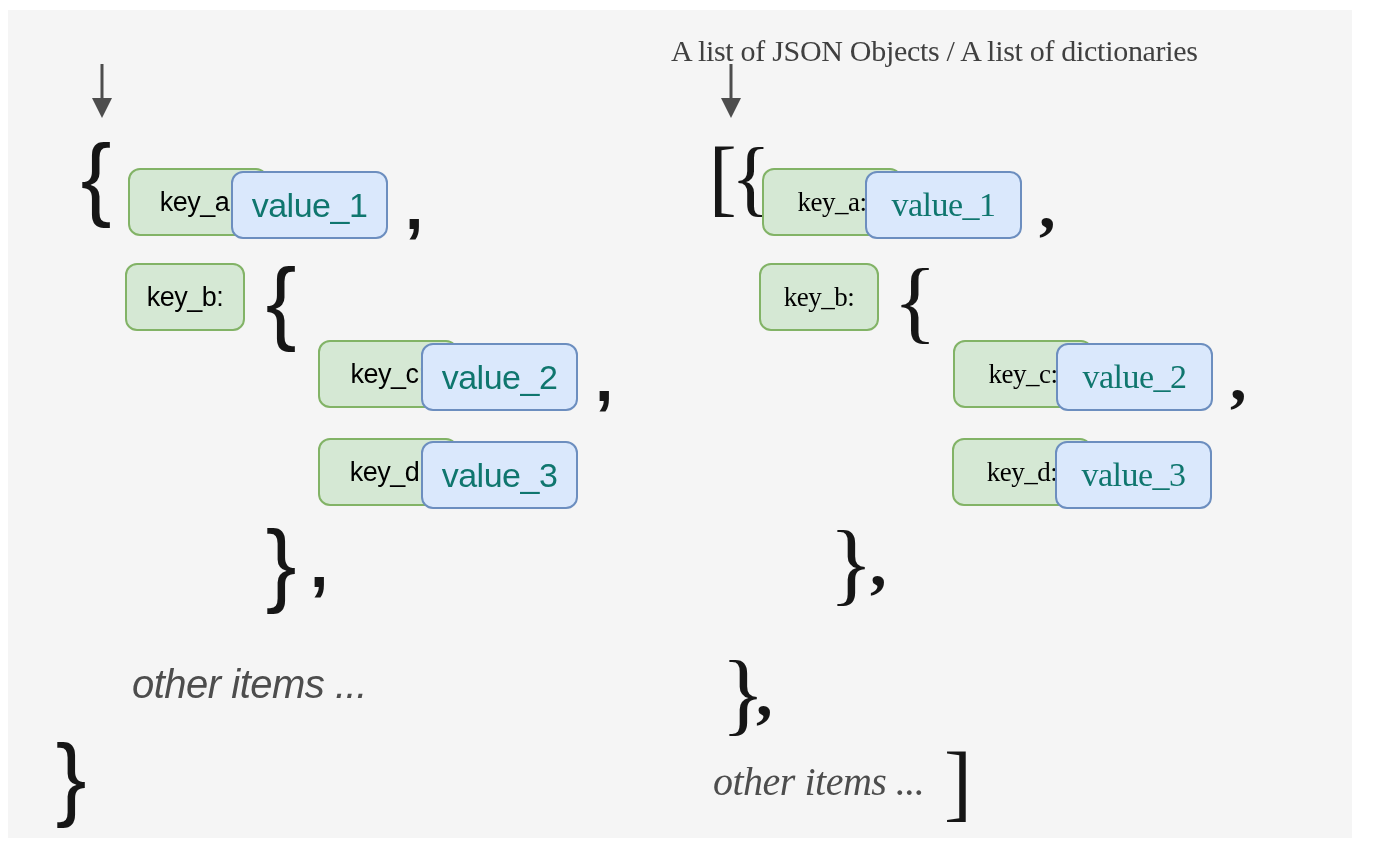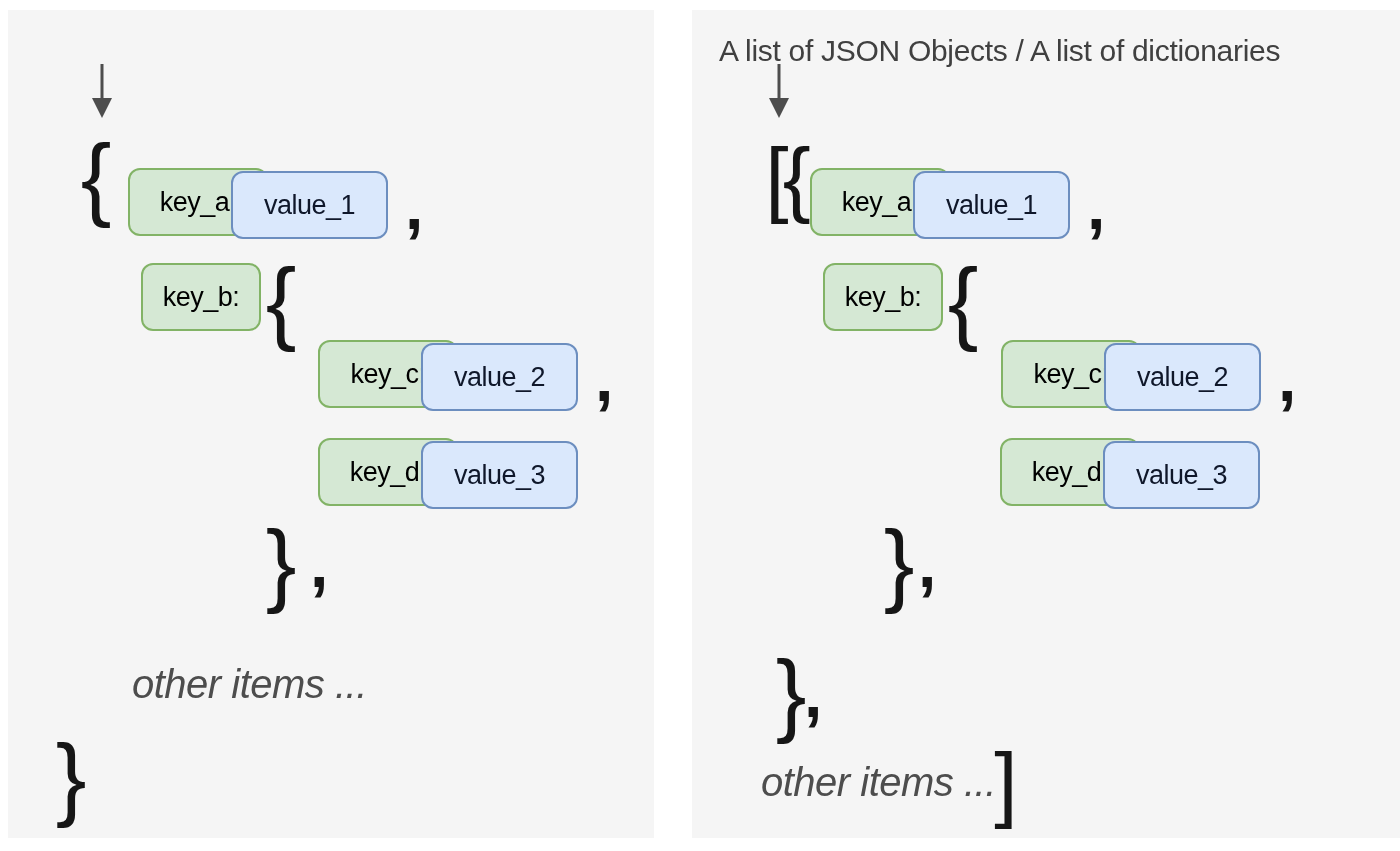--- a/index.html
+++ b/index.html
@@ -12,21 +12,21 @@
     --symbol-color:#161616;
     --muted-color:#4d4d4d;
   }
   html,body{margin:0;padding:0;}
   body{
     width:1400px;height:851px;position:relative;background:#ffffff;
     font-family:"Liberation Sans", sans-serif;overflow:hidden;
   }
   .panel{position:absolute;top:10px;height:828px;background:var(--panel-bg);}
   .panel-left{left:8px;width:646px;}
-  .panel-right{left:692px;width:708px;}
+  .panel-right{left:644px;width:708px;font-family:Liberation Serif, serif;}
   .diagram-title{
     position:absolute;font-size:30px;line-height:34px;color:var(--title-color);
     white-space:nowrap;letter-spacing:-0.3px;
   }
   .arrow{position:absolute;width:28px;height:58px;}
   .big-brace{
     position:absolute;width:50px;text-align:center;color:var(--symbol-color);
     font-size:92px;line-height:100px;font-weight:400;
   }
   .open-symbol{
@@ -37,26 +37,26 @@
     position:absolute;width:40px;text-align:center;color:var(--symbol-color);
     font-size:84px;line-height:96px;
   }
   .kv-row{position:absolute;width:340px;height:78px;}
   .key-box{
     position:absolute;left:0;top:0;width:140px;height:68px;box-sizing:border-box;
     background:var(--key-fill);border:2px solid var(--key-border);border-radius:12px;
     display:flex;align-items:center;justify-content:center;
     font-size:27px;letter-spacing:-0.5px;color:#000;
   }
-  .key-box.solo{width:120px;margin-left:16px;}
+  .key-box.solo{width:120px;}
   .value-box{
     position:absolute;left:103px;top:3px;width:157px;height:68px;box-sizing:border-box;
     background:var(--value-fill);border:2px solid var(--value-border);border-radius:12px;
     display:flex;align-items:center;justify-content:center;
-    font-size:27px;letter-spacing:-0.5px;color:#0f172a;
+    font-size:34px;letter-spacing:-0.5px;color:#0f766e;
   }
   .comma-lg{
     position:absolute;font-size:66px;line-height:76px;font-weight:700;
     color:var(--symbol-color);
   }
   .kv-comma{left:277px;top:0;}
   .nested-open-brace{position:absolute;left:131px;top:-12px;}
   .other-items{
     position:absolute;font-size:40px;line-height:48px;font-style:italic;
     color:var(--muted-color);white-space:nowrap;letter-spacing:-0.5px;

